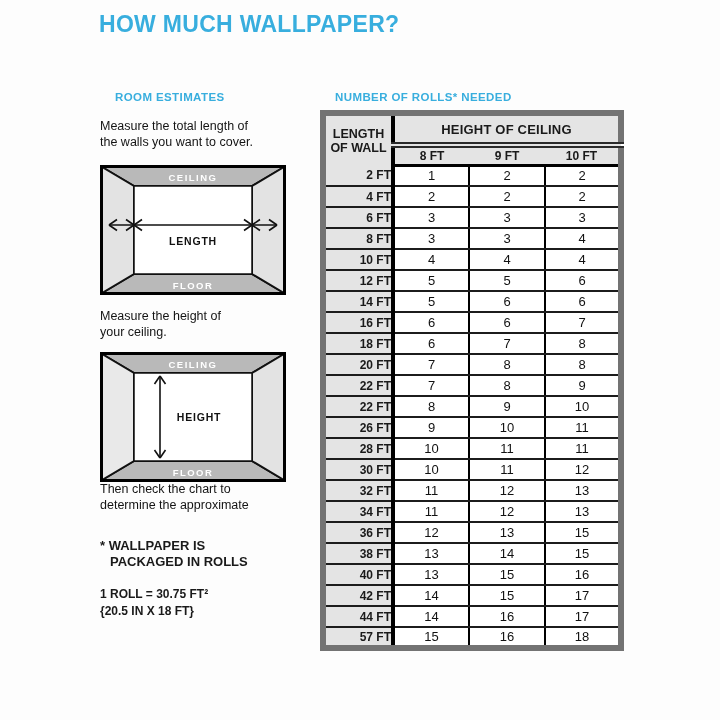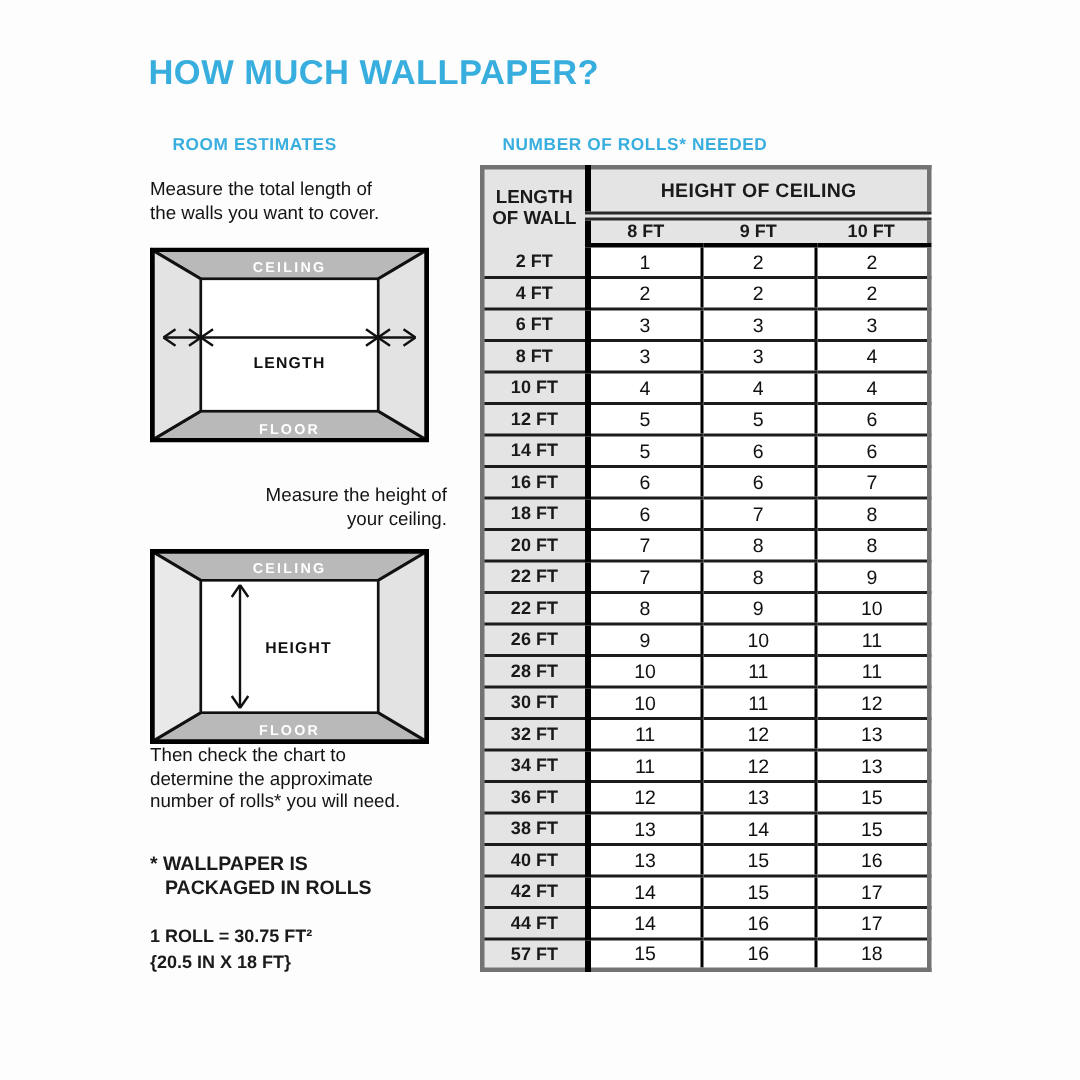--- a/index.html
+++ b/index.html
@@ -3,55 +3,54 @@
 <meta charset="utf-8">
 <style>
   * { margin: 0; padding: 0; box-sizing: border-box; }
   html, body { width: 720px; height: 720px; background: #fdfdfd; overflow: hidden; }
   body { font-family: "Liberation Sans", sans-serif; color: #1a1a1a; position: relative; }
 
   .page-title {
     position: absolute; left: 99px; top: 11px;
     font-size: 23px; font-weight: bold; letter-spacing: 0.3px;
     color: #38AEDE;
-    margin-top: 24px;
   }
 
   .section-heading {
     font-size: 11.5px; font-weight: bold; letter-spacing: 0.4px;
     color: #38AEDE;
     padding-left: 15px;
   }
 
   #left-col { position: absolute; left: 100px; top: 91px; width: 198px; }
 
   .body-text { font-size: 12.5px; line-height: 15.5px; color: #141414; }
   .mt-step1 { margin-top: 16px; }
   .mt-diagram1 { margin-top: 15px; }
-  .mt-step2 { margin-top: 28px; text-align: right; }
+  .mt-step2 { margin-top: 14px; }
   .mt-diagram2 { margin-top: 12px; }
   .mt-step3 { }
 
   .footnote { margin-top: 25px; font-size: 13px; font-weight: bold; line-height: 16px; }
   .footnote .line2 { padding-left: 10px; }
 
   .roll-info { margin-top: 16px; font-size: 12px; font-weight: bold; line-height: 17px; }
 
   .room-svg { display: block; }
 
   
   .table-heading {
     position: absolute; left: 320px; top: 91px; width: 300px;
     text-align: left;
   }
 
   table.rolls {
     position: absolute; left: 320px; top: 110px; width: 300px;
     border-collapse: collapse; table-layout: fixed;
-    border: 3px solid #737373;
+    border: 6px solid #737373;
     background: #fff;
   }
   table.rolls col.c1 { width: 70px; }
   table.rolls col.c2, table.rolls col.c3, table.rolls col.c4 { width: 76px; }
 
   table.rolls th { background: #e4e4e4; font-weight: bold; }
 
   th.corner {
     border-right: 4px solid #000;
     font-size: 12.5px; line-height: 14px;
@@ -63,20 +62,21 @@
     height: 20px; font-size: 12px;
     border-top: 6px double #2a2a2a;
     border-bottom: 3px solid #000;
   }
 
   tbody th {
     background: #e4e4e4; font-size: 12px;
     border-right: 4px solid #000;
     border-bottom: 2px solid #1c1c1c;
     height: 21px;
+    text-align: right;
   }
   tbody td {
     text-align: center; font-size: 13px; color: #111;
     border-bottom: 2px solid #1c1c1c;
     border-left: 2px solid #000;
     height: 21px; background: #fff;
   }
 </style>
 </head>
 <body>
@@ -129,21 +129,20 @@
       <line x1="60" y1="24" x2="60" y2="106"></line>
       <path d="M60,24 L54.5,32 M60,24 L65.5,32"></path>
       <path d="M60,106 L54.5,98 M60,106 L65.5,98"></path>
     </g>
     <text x="99" y="69" text-anchor="middle" fill="#111" font-size="10.5" font-weight="bold" letter-spacing="0.8">HEIGHT</text>
   </svg>
 
   <div class="body-text mt-step3">
     <div>Then check the chart to</div>
     <div>determine the approximate</div>
-    <div>number of rolls* you will need.</div>
   </div>
 
   <div class="footnote">
     <div class="line1">* WALLPAPER IS</div>
     <div class="line2">PACKAGED IN ROLLS</div>
   </div>
 
   <div class="roll-info">
     <div>1 ROLL = 30.75 FT²</div>
     <div>{20.5 IN X 18 FT}</div>

